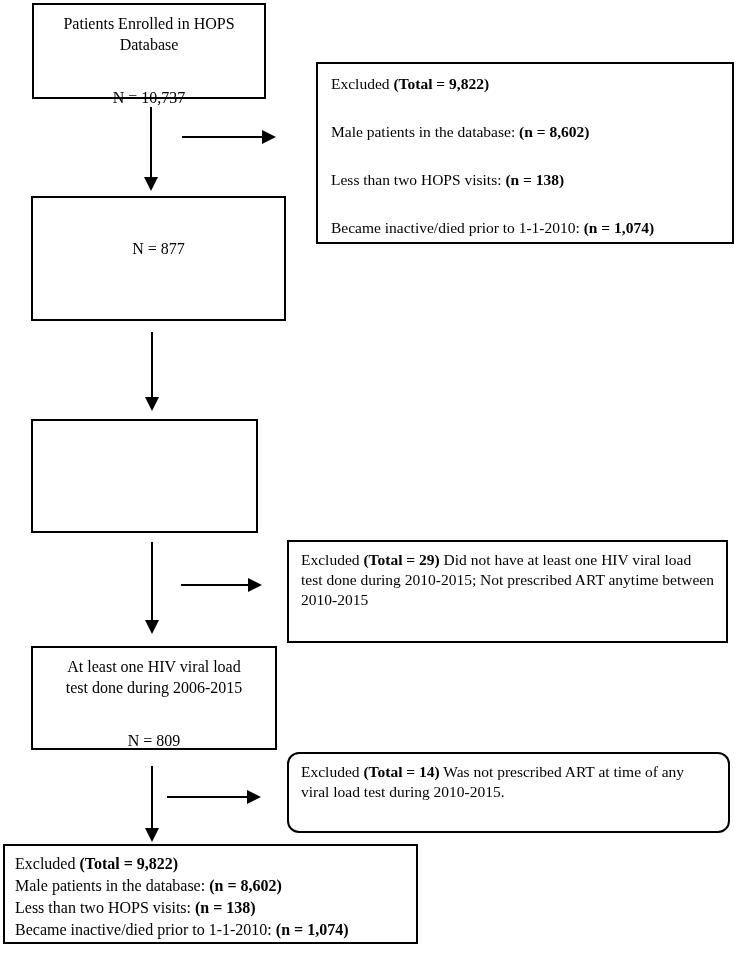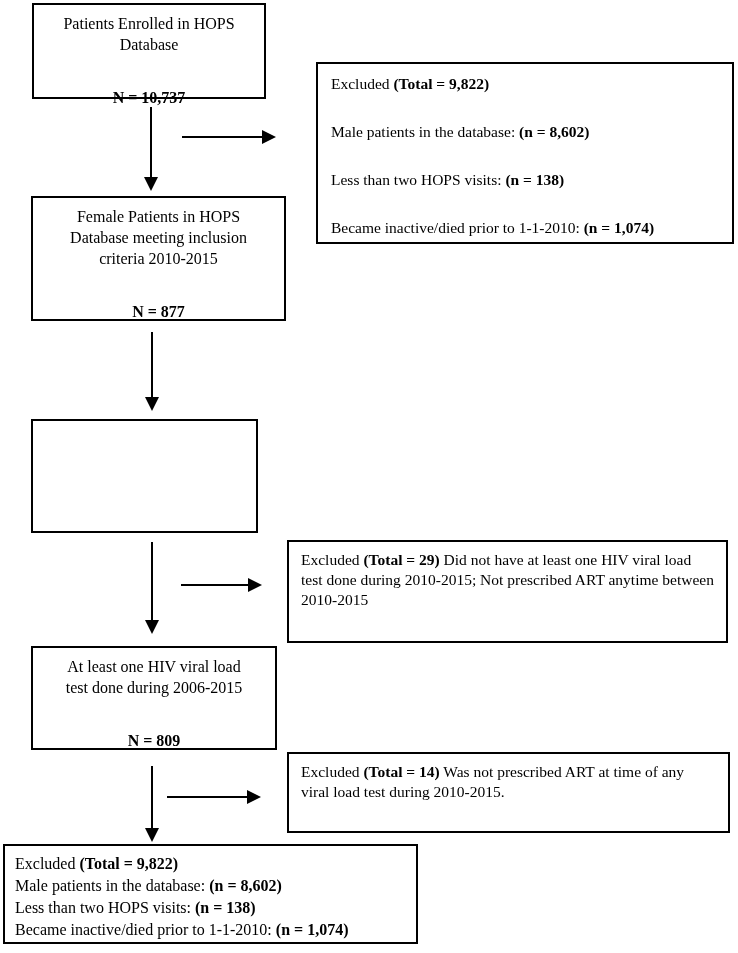--- a/index.html
+++ b/index.html
@@ -34,21 +34,21 @@
     justify-content: space-between;
     text-align: center;
     font-size: 16px;
     line-height: 21px;
     padding: 8px 6px 11px 6px;
   }
   .main-box .title {
     white-space: pre-line;
   }
   .main-box .count {
-    font-weight: bold;
+    font-weight: normal;
     margin-top: 32px;
   }
   .excl-list {
     font-size: 15.5px;
     line-height: 21px;
     padding: 9px 10px 0 13px;
   }
   .excl-list .excl-line {
     margin-bottom: 27px;
   }
@@ -113,40 +113,37 @@
   </div>
 
   <div class="box excl-list" style="left:316px; top:62px; width:418px; height:182px;">
     <div class="excl-line"><span>Excluded </span><span style="font-weight: bold;">(Total = 9,822)</span></div>
     <div class="excl-line"><span>Male patients in the database: </span><span style="font-weight: bold;">(n = 8,602)</span></div>
     <div class="excl-line"><span>Less than two HOPS visits: </span><span style="font-weight: bold;">(n = 138)</span></div>
     <div class="excl-line"><span>Became inactive/died prior to 1-1-2010: </span><span style="font-weight: bold;">(n = 1,074)</span></div>
   </div>
 
   <div class="box main-box" style="left:31px; top:196px; width:255px; height:125px;">
-    <div class="title">Female Patients in HOPS
-Database meeting inclusion
-criteria 2010-2015</div>
     <div class="count">N = 877</div>
   </div>
 
   <div class="box main-box" style="left:31px; top:419px; width:227px; height:114px;">
   </div>
 
   <div class="box excl-par" style="left:287px; top:540px; width:441px; height:103px;">
     <div><span>Excluded </span><span style="font-weight: bold; margin-top: 40px;">(Total = 29)</span><span> Did not have at least one HIV viral load test done during 2010-2015; Not prescribed ART anytime between 2010-2015</span></div>
   </div>
 
   <div class="box main-box" style="left:31px; top:646px; width:246px; height:104px;">
     <div class="title">At least one HIV viral load
 test done during 2006-2015</div>
     <div class="count">N = 809</div>
   </div>
 
-  <div class="box excl-par" style="left:287px; top:752px; width:443px; height:81px;">
+  <div class="box excl-par" style="left:287px; top:752px; width:443px; height:81px;border-radius:12px;">
     <div><span>Excluded </span><span style="font-weight: bold;">(Total = 14)</span><span> Was not prescribed ART at time of any viral load test during 2010-2015.</span></div>
   </div>
 
   <div class="box excl-tight" style="left:3px; top:844px; width:415px; height:100px;">
     <div><span>Excluded </span><span style="font-weight: bold;">(Total = 9,822)</span></div>
     <div><span>Male patients in the database: </span><span style="font-weight: bold;">(n = 8,602)</span></div>
     <div><span>Less than two HOPS visits: </span><span style="font-weight: bold;">(n = 138)</span></div>
     <div><span>Became inactive/died prior to 1-1-2010: </span><span style="font-weight: bold;">(n = 1,074)</span></div>
   </div>
 

